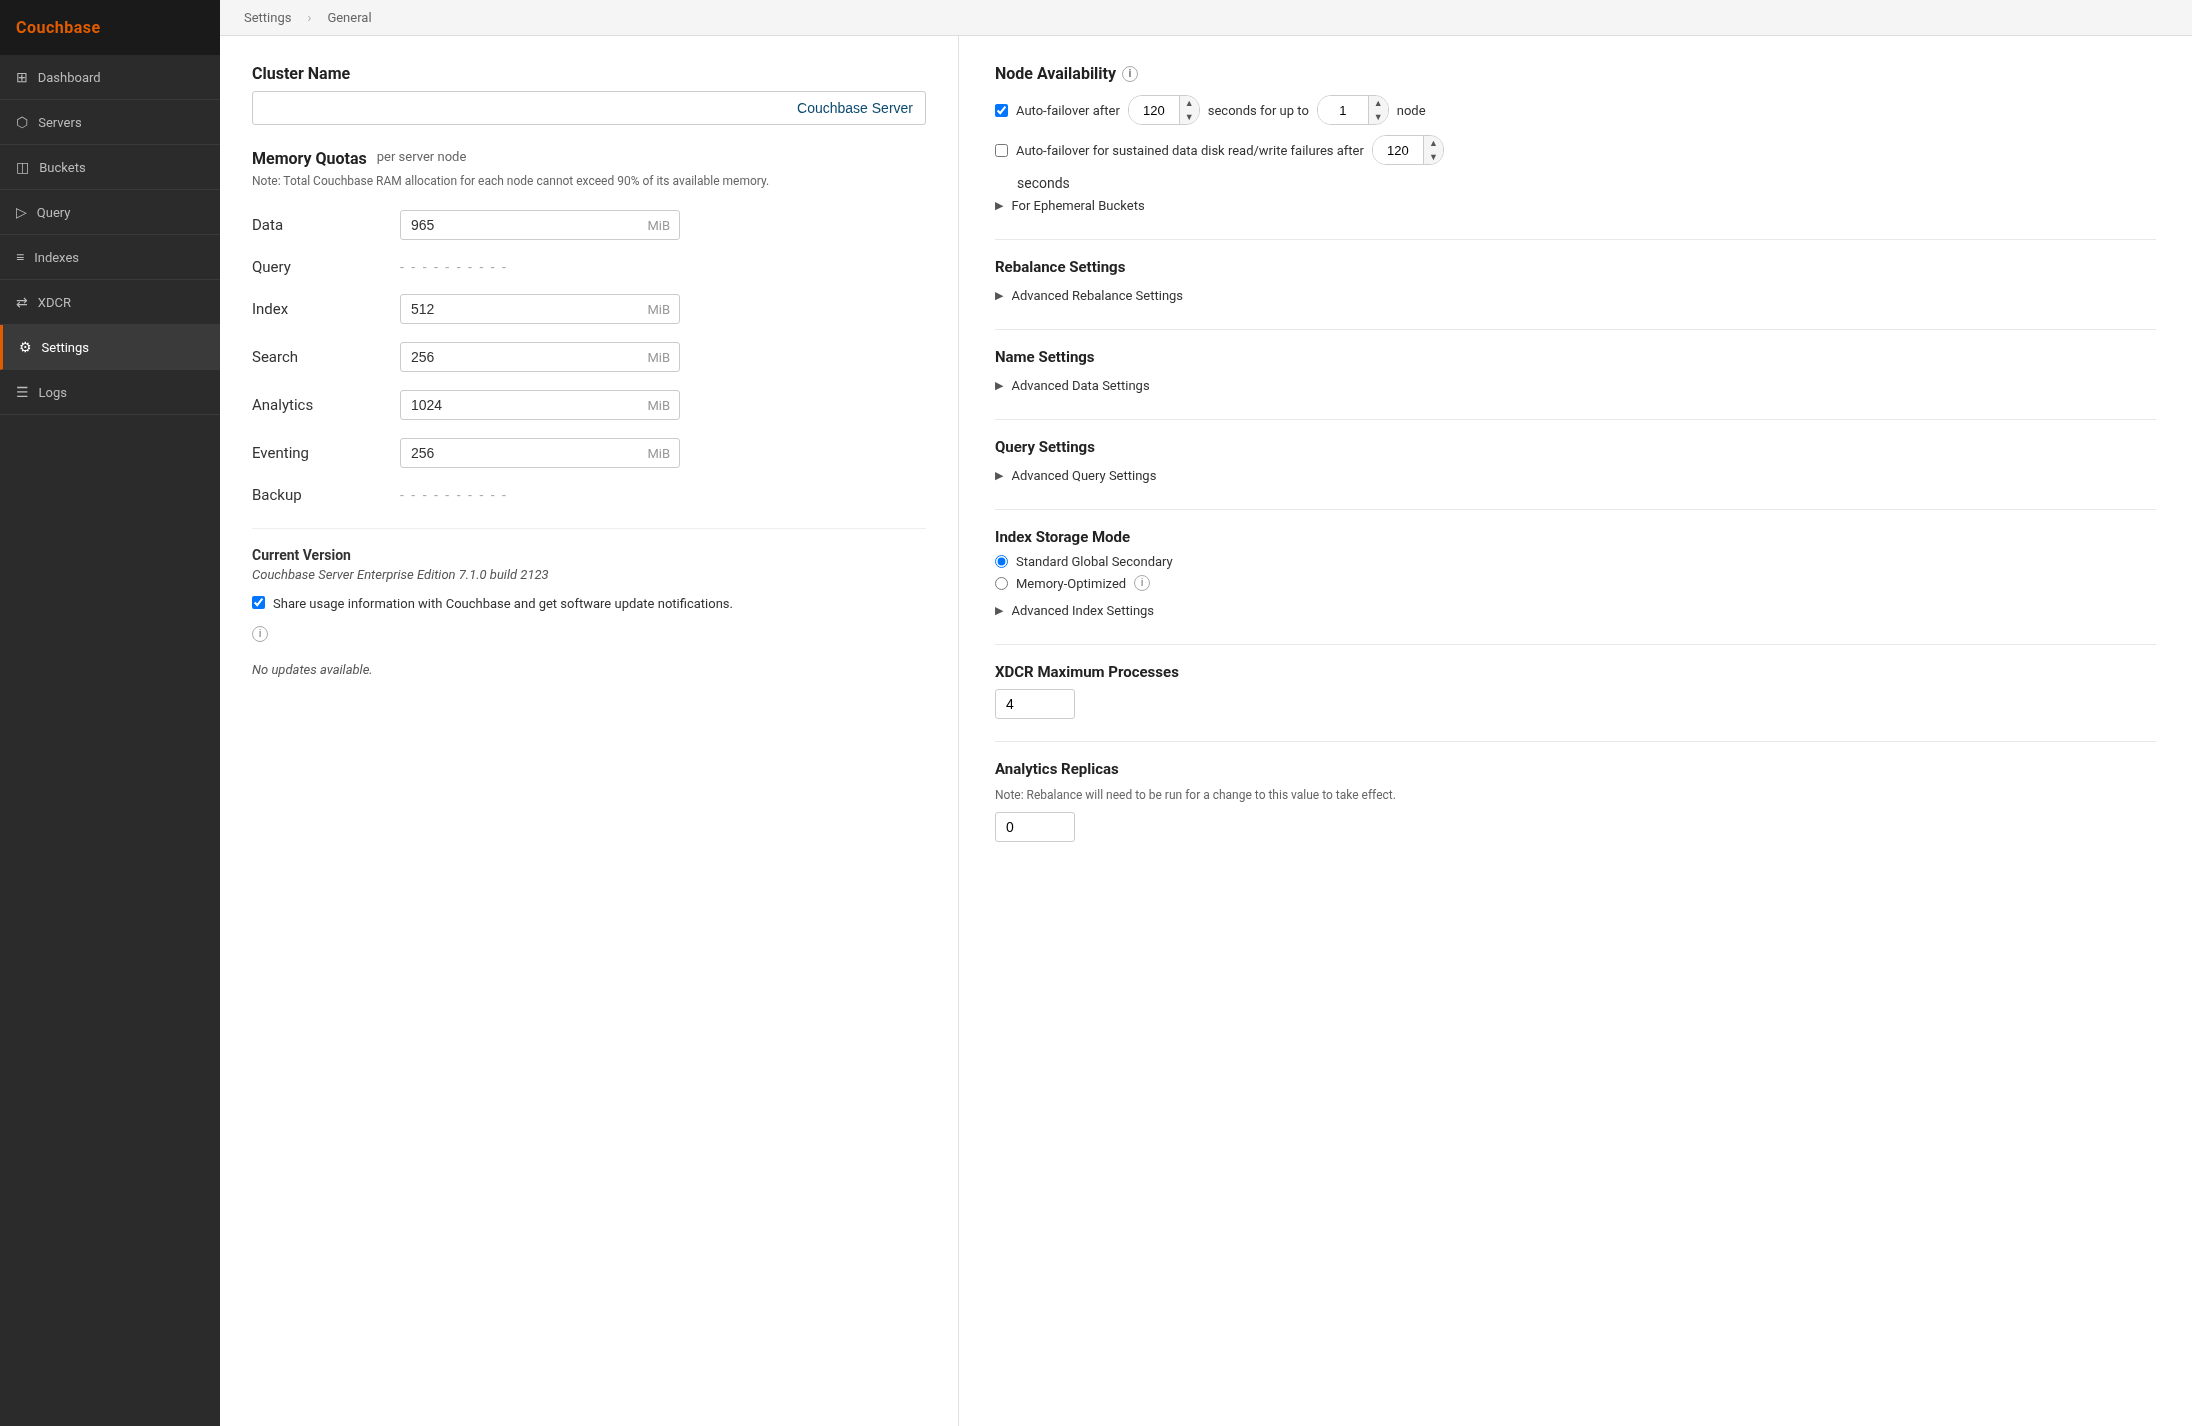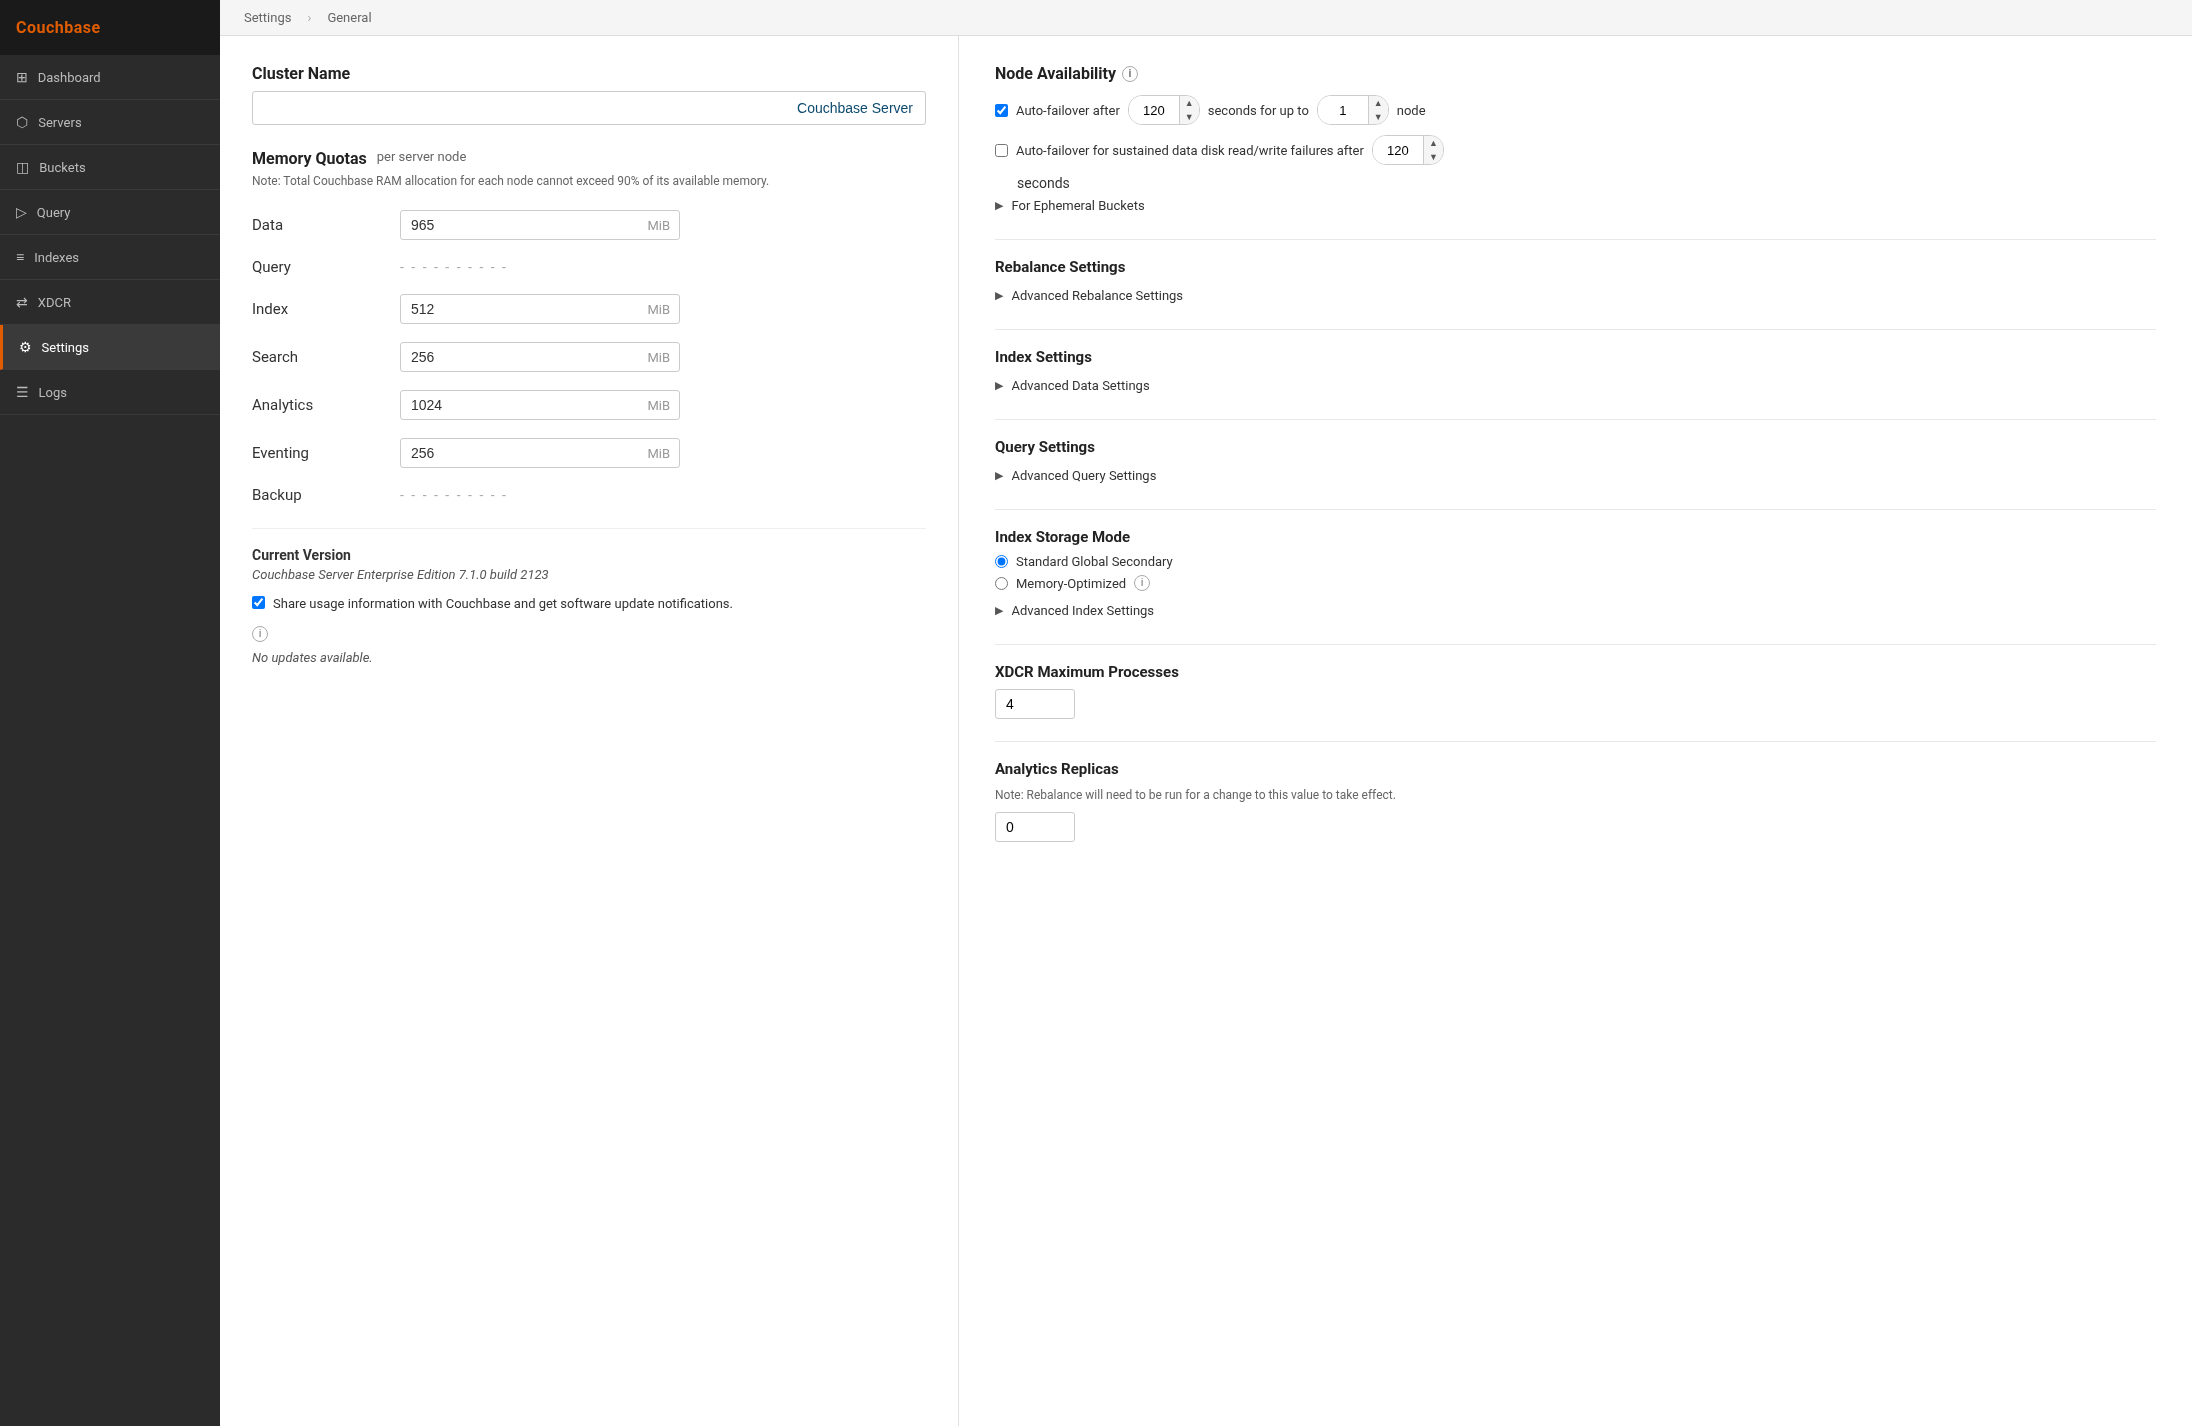--- a/index.html
+++ b/index.html
@@ -177,21 +177,21 @@
       text-align: center;
       line-height: 14px;
       font-size: 11px;
       color: #777;
       cursor: pointer;
     }
     .no-updates {
       font-size: 13px;
       color: #555;
       font-style: italic;
-      margin-top: 8px;
+      margin-top: 20px;
     }
 
     
     .right-section {
       margin-bottom: 22px;
     }
     .right-section-title {
       font-size: 15px;
       font-weight: 700;
       color: #222;
@@ -528,21 +528,21 @@
         <div class="right-section-title">Rebalance Settings</div>
         <div class="collapsible-row">
           <span class="collapsible-arrow">▶</span>
           <span class="collapsible-label">Advanced Rebalance Settings</span>
         </div>
       </div>
 
       <hr class="divider">
 
       <div class="right-section">
-        <div class="right-section-title">Index Settings</div>
+        <div class="right-section-title">Name Settings</div>
         <div class="collapsible-row">
           <span class="collapsible-arrow">▶</span>
           <span class="collapsible-label">Advanced Data Settings</span>
         </div>
       </div>
 
       <hr class="divider">
 
       <div class="right-section">
         <div class="right-section-title">Query Settings</div>

